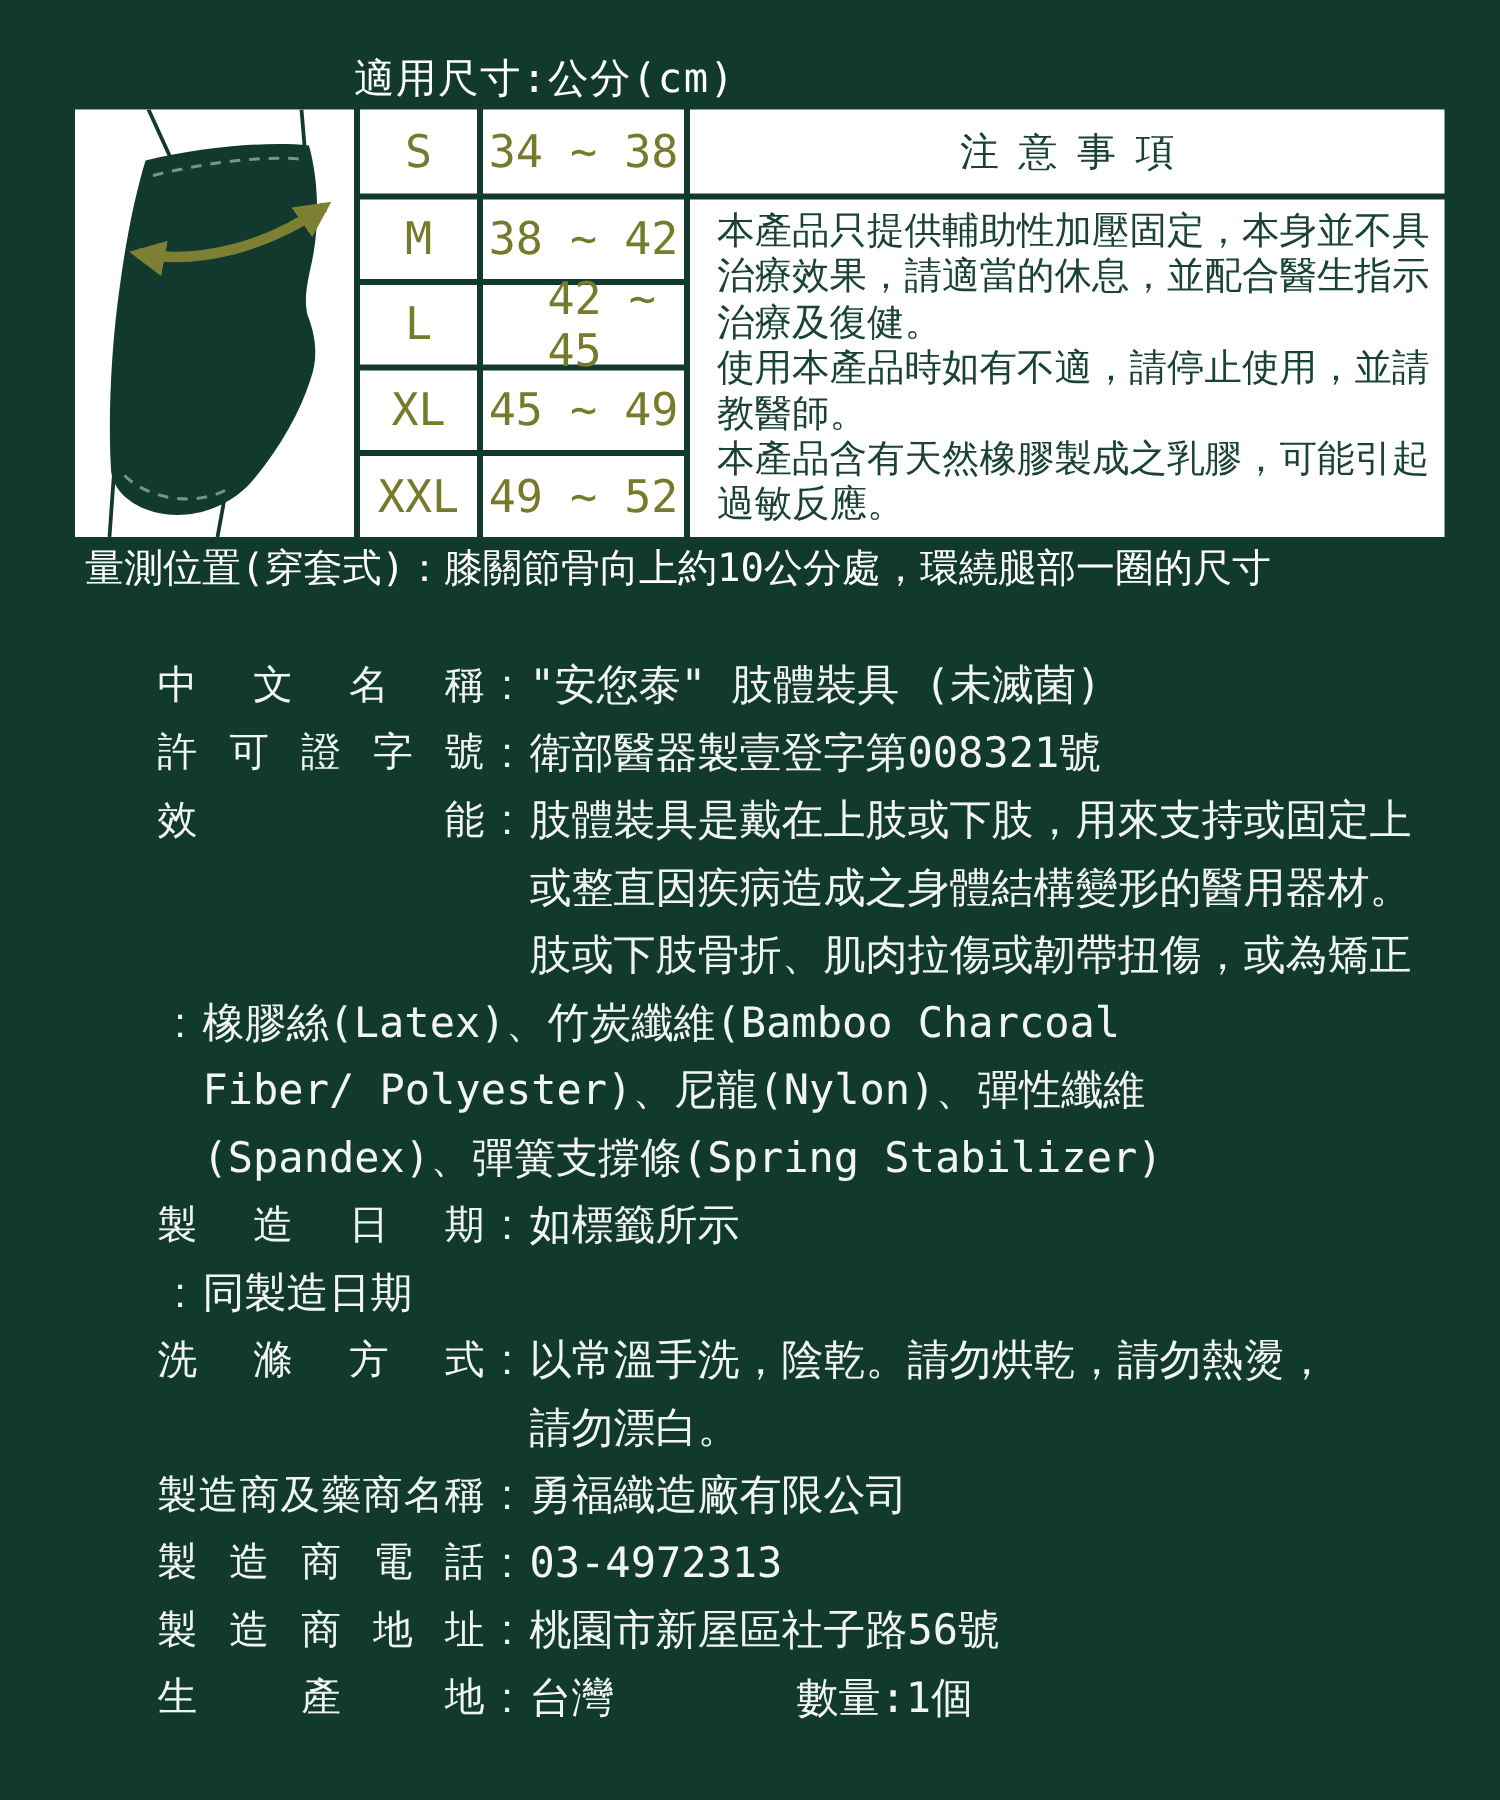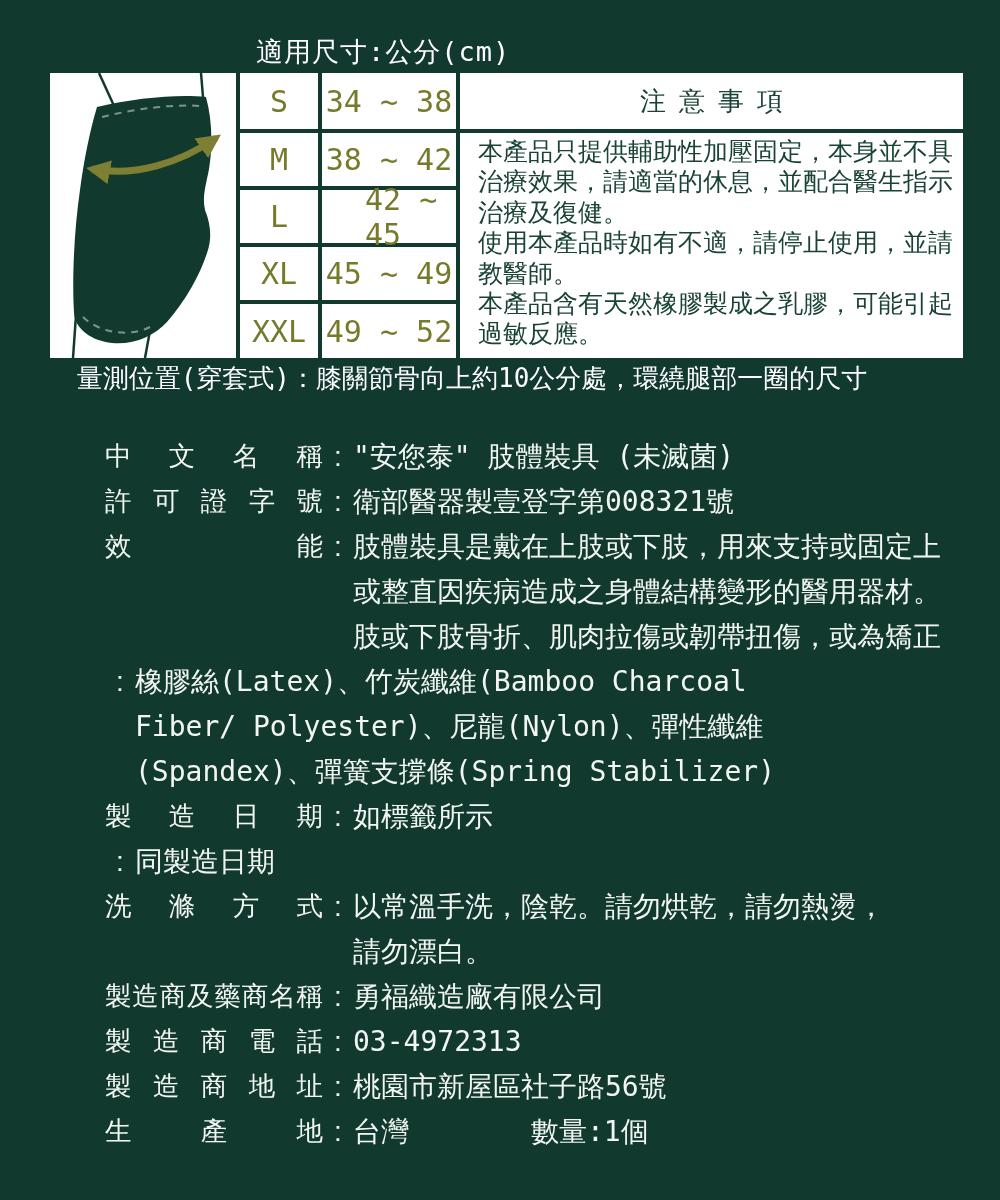--- a/index.html
+++ b/index.html
@@ -8,21 +8,21 @@
     background:#12392e;
     font-family:"Liberation Sans",sans-serif;
     position:relative;
     overflow:hidden;
     -webkit-font-smoothing:antialiased;
   }
   .mono-mix{font-family:"DejaVu Sans Mono","Liberation Sans",sans-serif;}
 
   
   .size-title{
-    position:absolute;left:256px;top:34px;
+    position:absolute;left:236px;top:34px;
     color:#ffffff;font-size:27px;letter-spacing:1px;
   }
 
   
   .panel{
     position:absolute;left:50px;top:73px;
     width:913px;height:285px;
     display:grid;
     grid-template-columns:186px 78px 134px 1fr;
     grid-template-rows:56px 53px 53px 53px 1fr;
@@ -38,27 +38,26 @@
   }
   .notes-head{
     grid-area:1/4/2/5;
     display:flex;align-items:center;justify-content:center;
     color:#1a4336;font-size:26px;letter-spacing:13px;text-indent:13px;
   }
   .notes-body{
     grid-area:2/4/6/5;
     color:#1a4336;font-size:25px;line-height:30.4px;
     padding:6px 10px 0 18px;
-    font-family:Liberation Mono, monospace;
   }
 
   
   .measure-note{
     position:absolute;left:0;top:361px;width:904px;
-    text-align:center;color:#ffffff;font-size:26px;margin-left:20px;
+    text-align:center;color:#ffffff;font-size:26px;
   }
 
   
   .info{
     position:absolute;left:105px;top:434px;width:860px;
     color:#f2f6f3;font-size:28px;
   }
   .irow{display:flex;align-items:flex-start;}
   .ilabel{
     width:218px;flex:0 0 218px;

